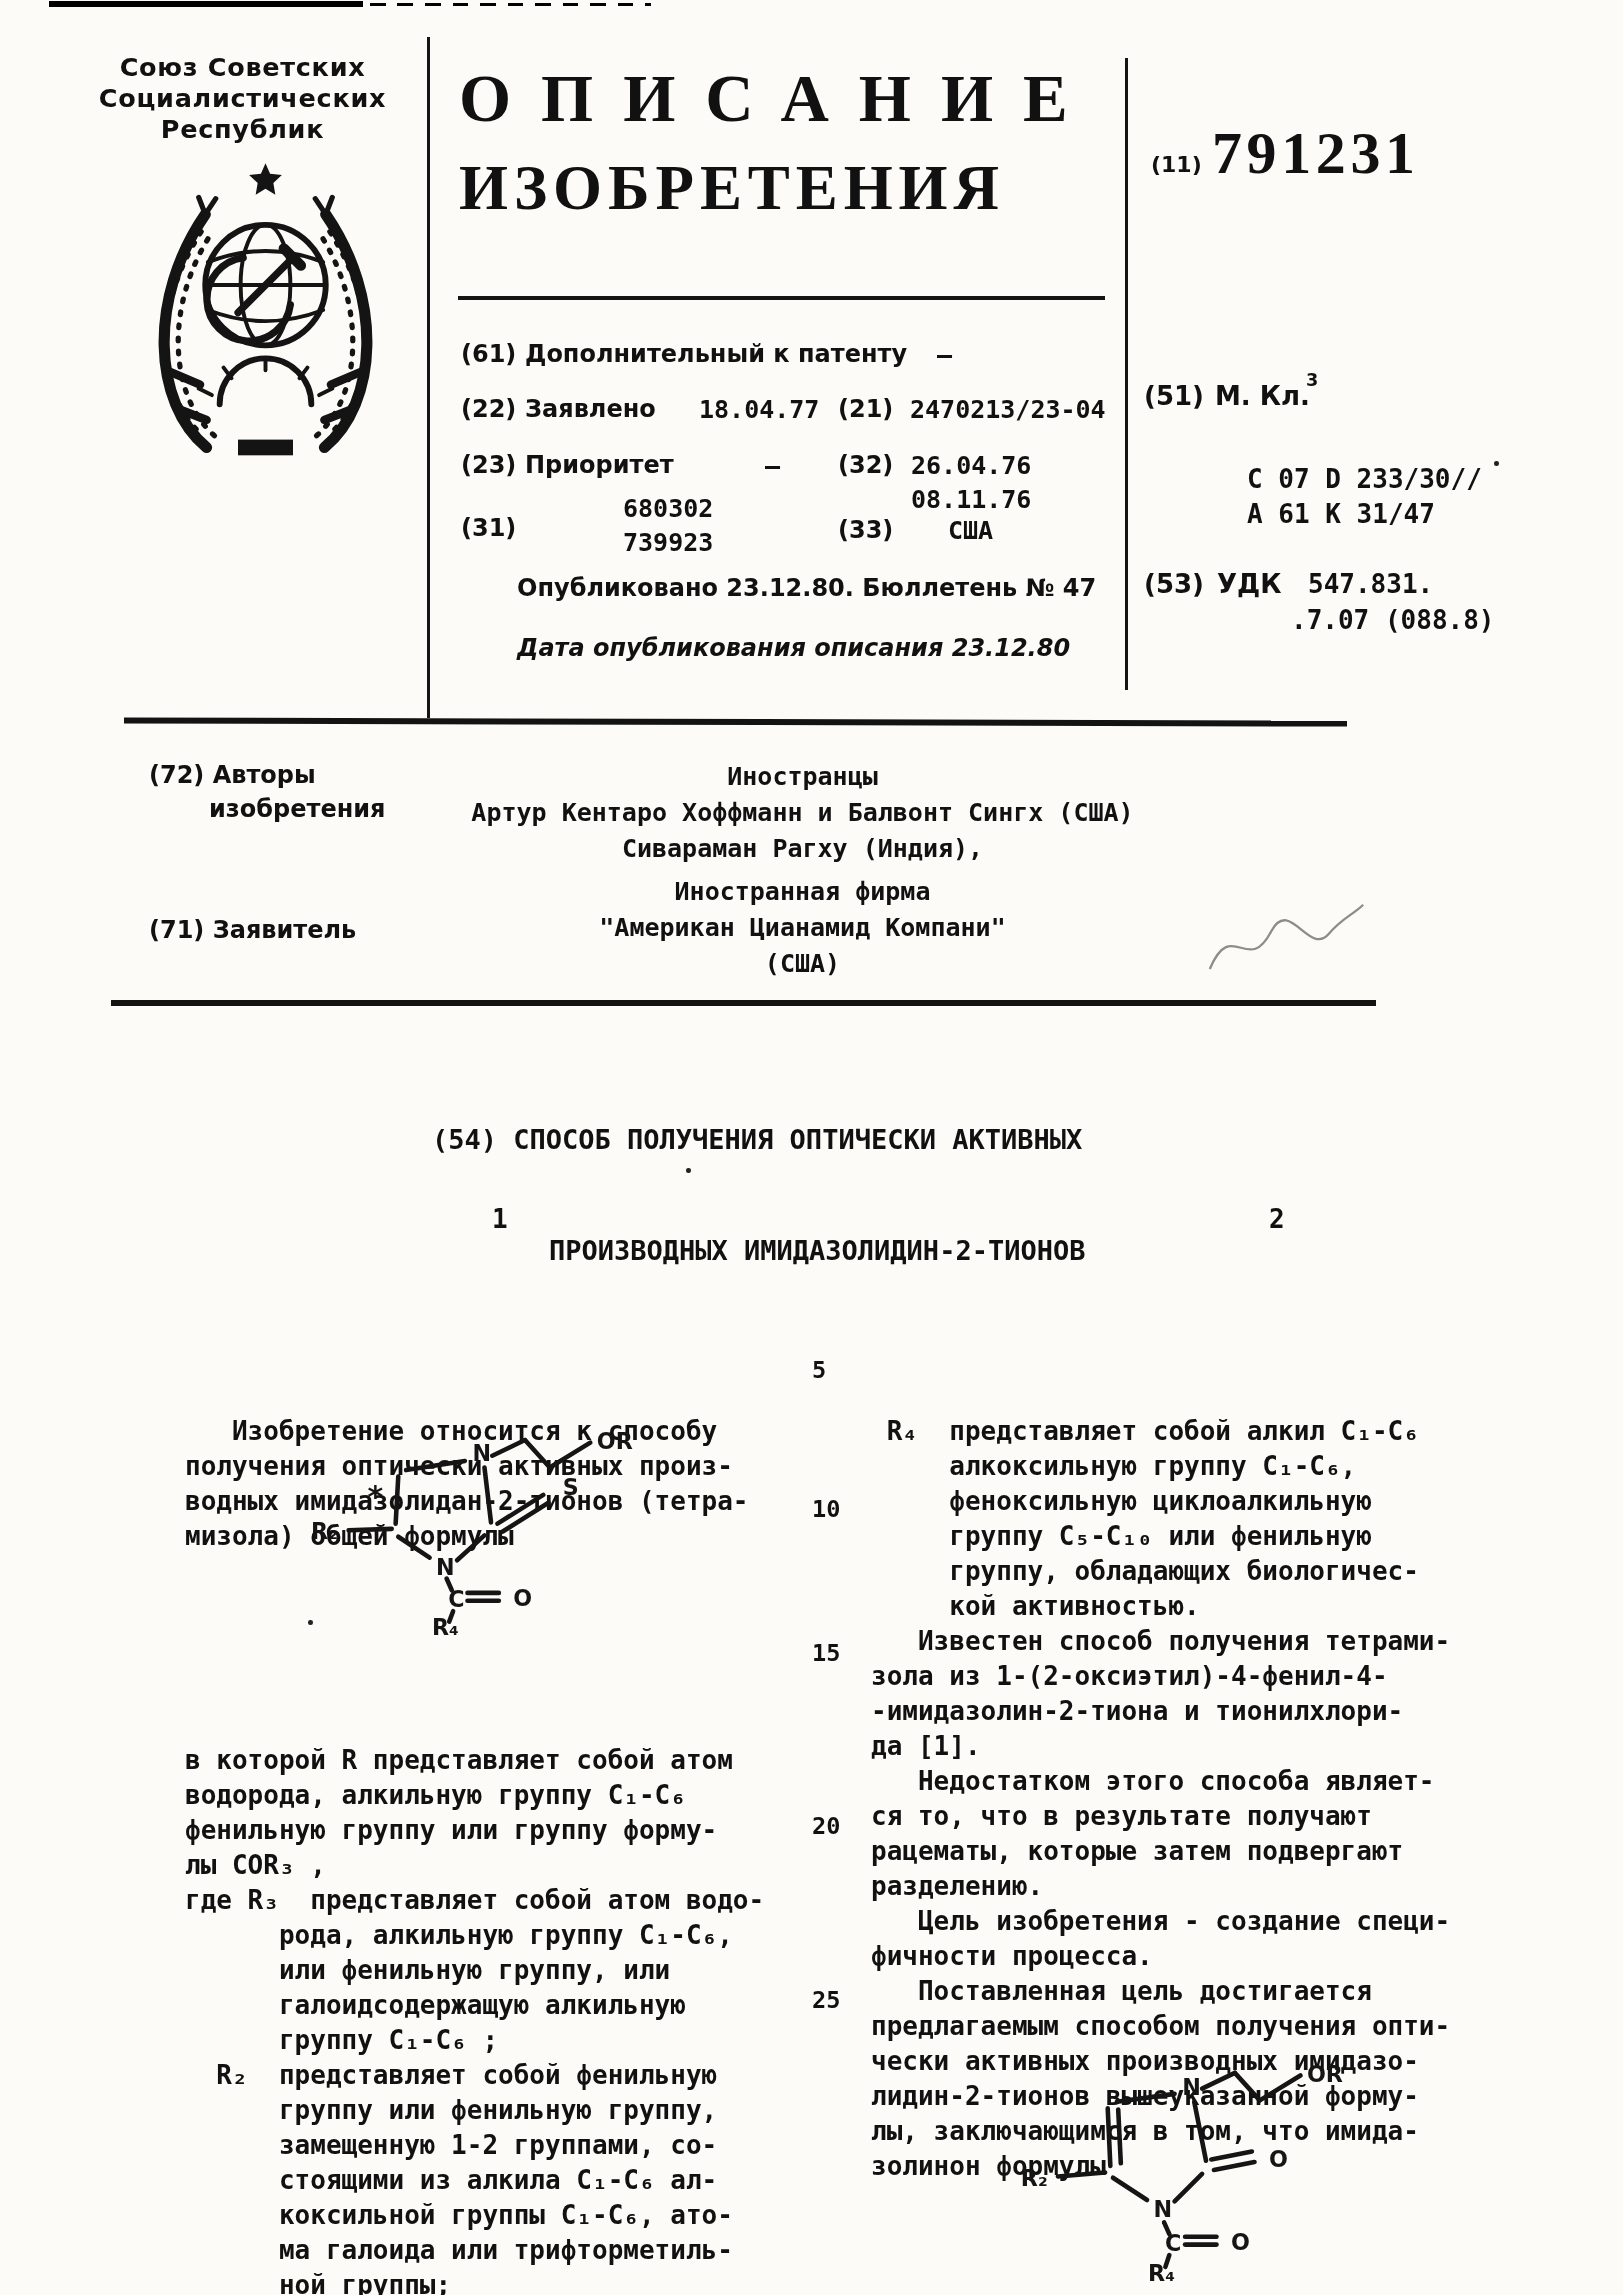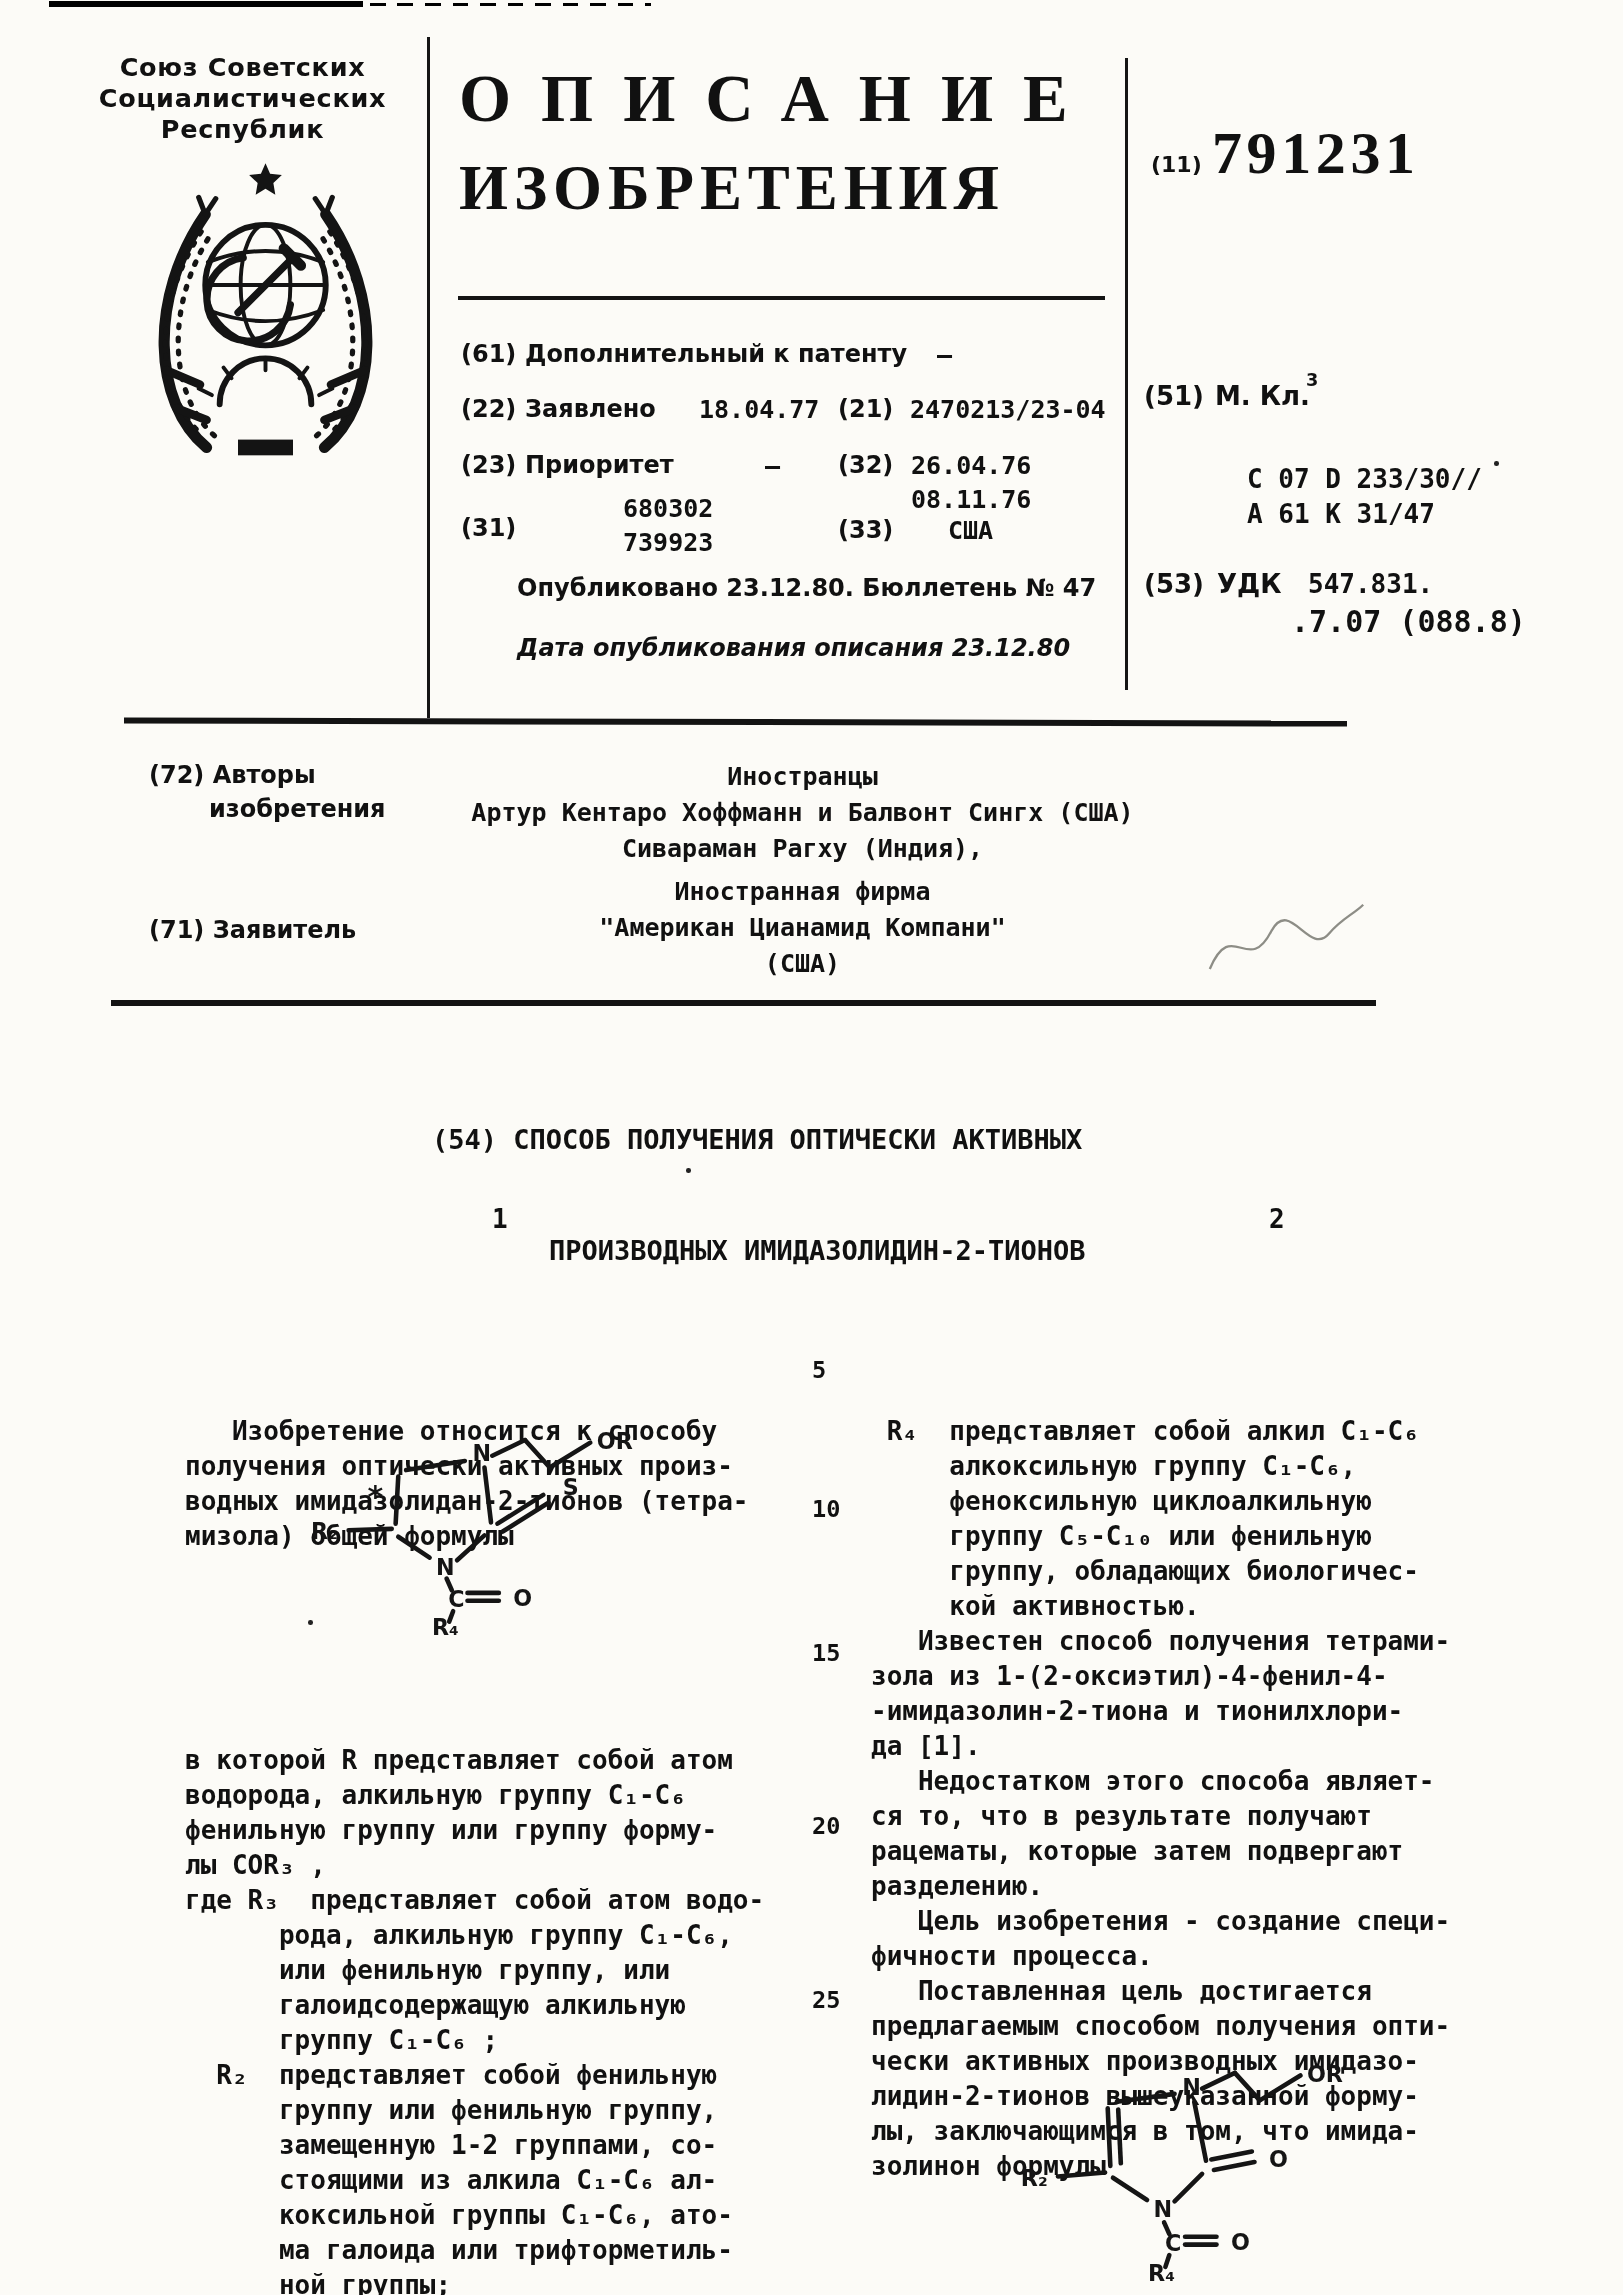--- a/index.html
+++ b/index.html
@@ -153,21 +153,21 @@
 
   <span class="abs flabel" style="left:1144px; top:383px; font-size:26px;">(51)</span>
   <span class="abs ftext" style="left:1215px; top:383px; font-size:26px;">М. Кл.</span>
   <span class="abs sup" style="left:1306px; top:372px;">3</span>
   <span class="abs fval" style="left:1247px; top:466px; font-size:26px;">C 07 D 233/30//</span>
   <span class="abs fval" style="left:1247px; top:501px; font-size:26px;">A 61 K 31/47</span>
 
   <span class="abs flabel" style="left:1144px; top:571px; font-size:26px;">(53)</span>
   <span class="abs ftext" style="left:1217px; top:571px; font-size:26px;">УДК</span>
   <span class="abs fval" style="left:1308px; top:571px; font-size:26px;">547.831.</span>
-  <span class="abs fval" style="left:1291px; top:607px; font-size:30px;">.7.07 (088.8)</span>
+  <span class="abs fval" style="left:1291px; top:607px; font-size:26px;">.7.07 (088.8)</span>
 
   <div class="abs rule1"></div>
 
   <span class="abs party-label" style="left:149px; top:763px;">(72) Авторы</span>
   <span class="abs party-label" style="left:209px; top:797px;">изобретения</span>
   <div class="abs party-vals" style="top:759px;">
     <div>Иностранцы</div>
     <div>Артур Кентаро Хоффманн и Балвонт Сингх (США)</div>
     <div>Сивараман Рагху (Индия),</div>
   </div>

